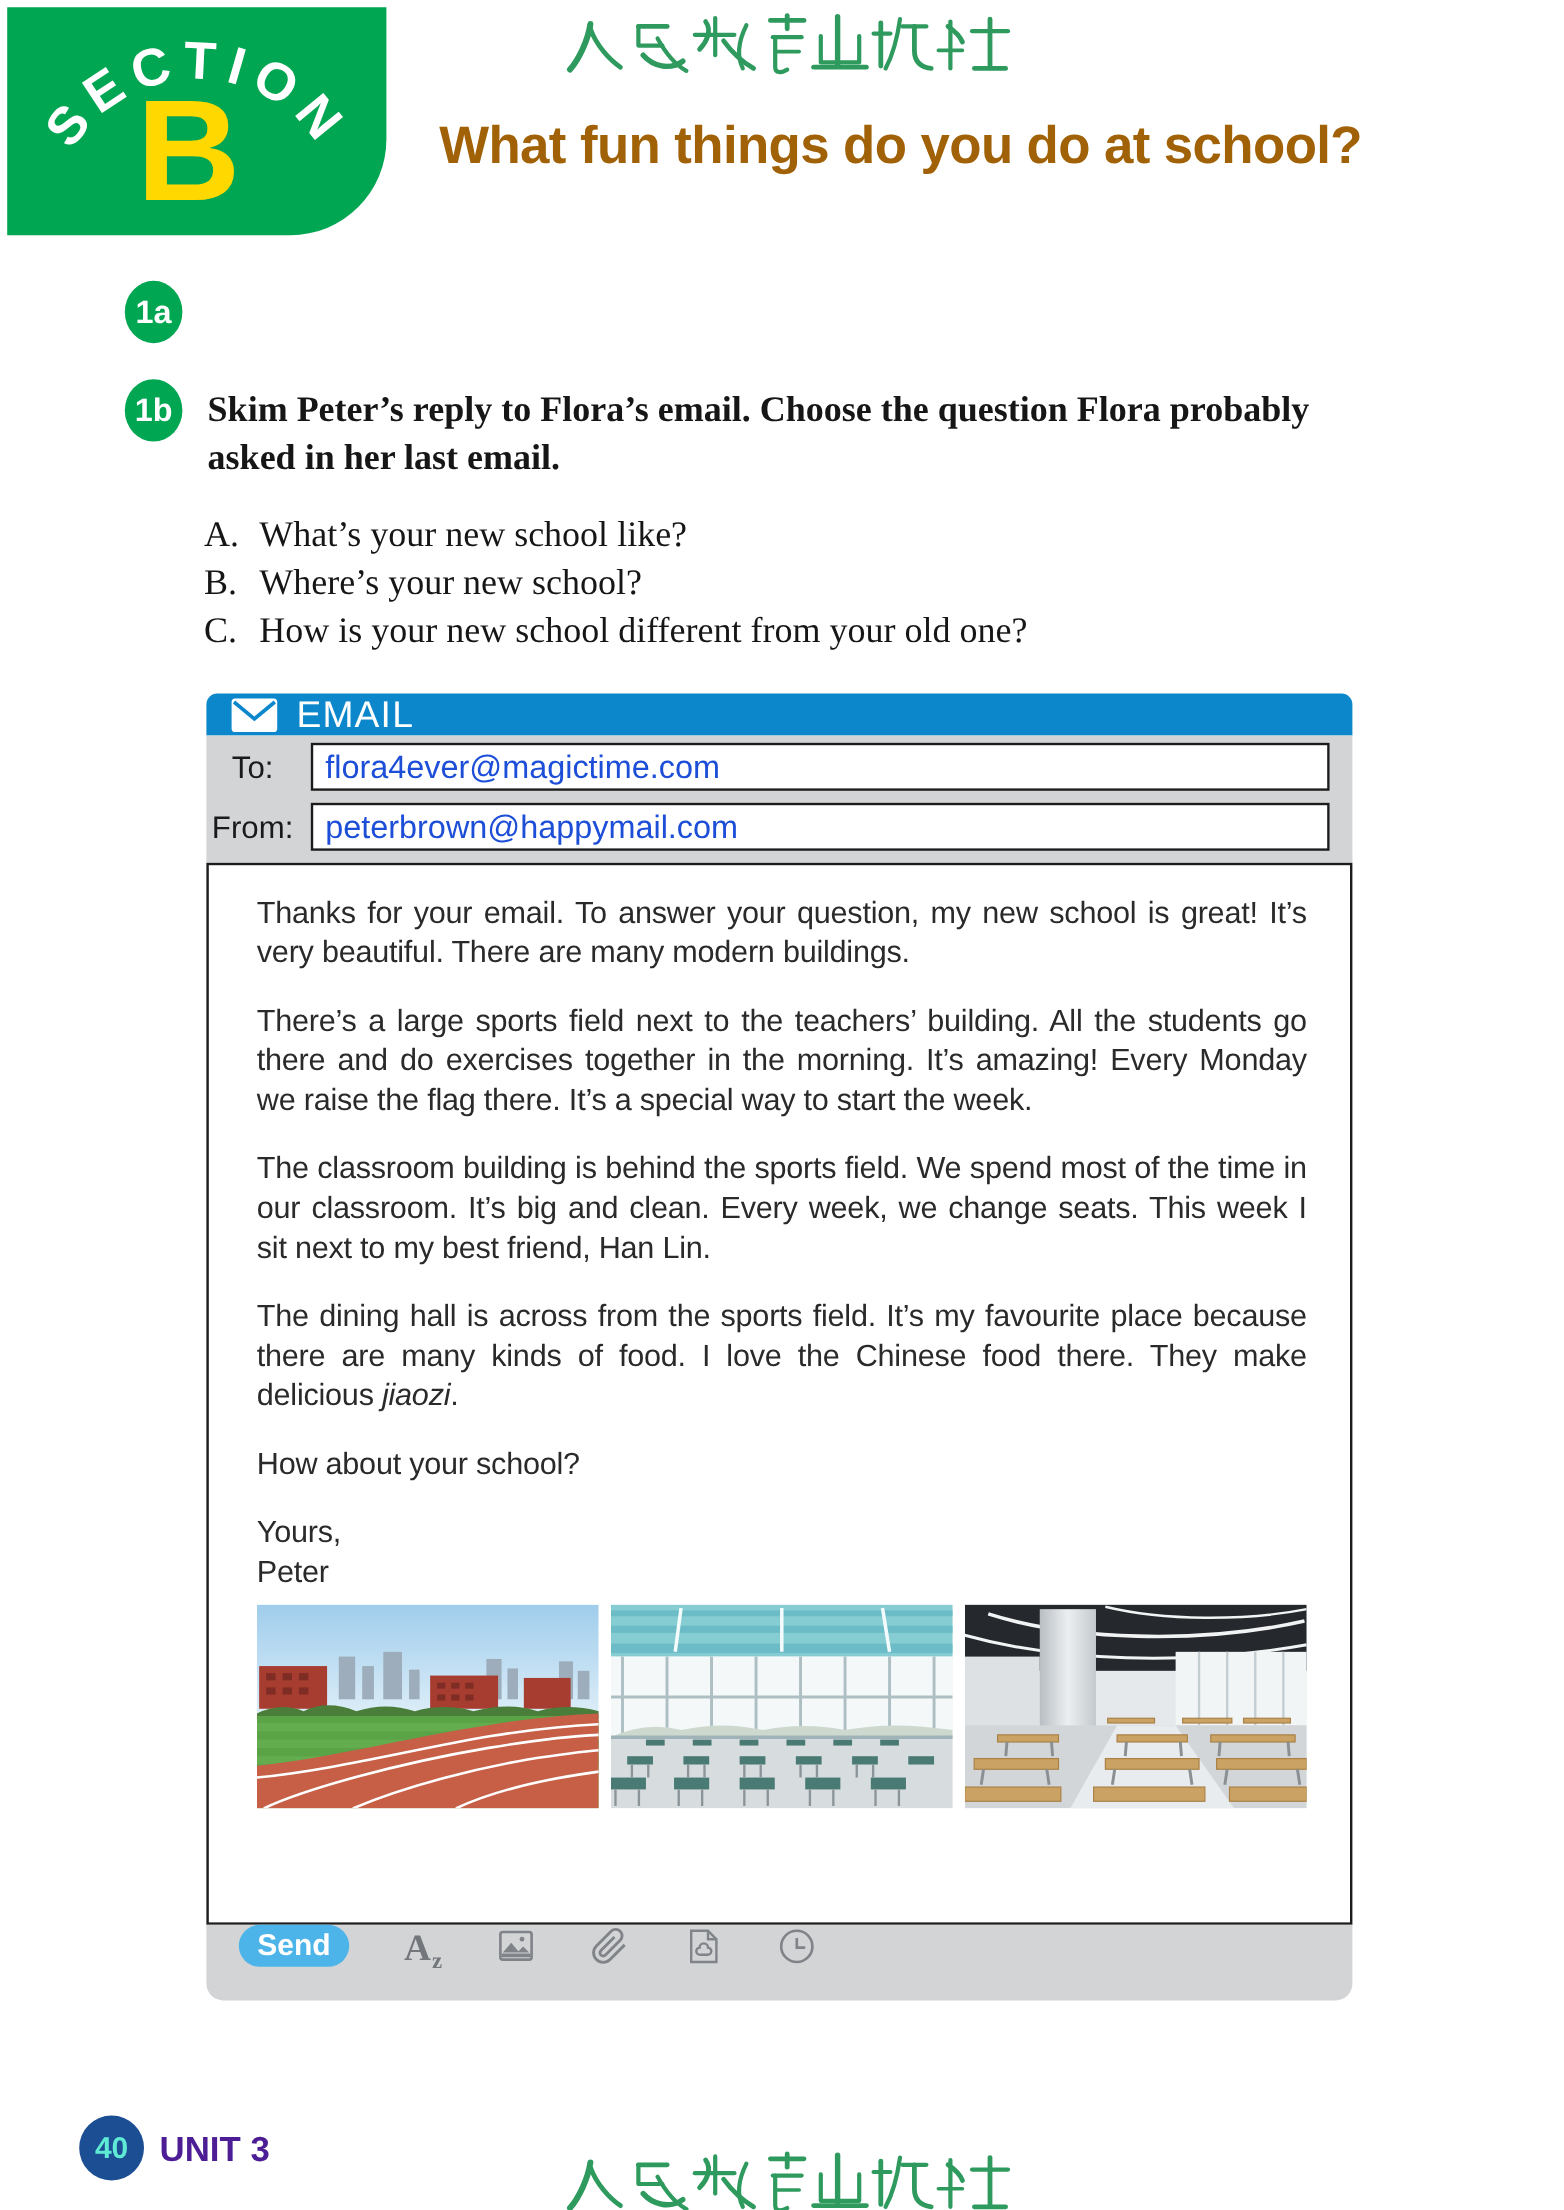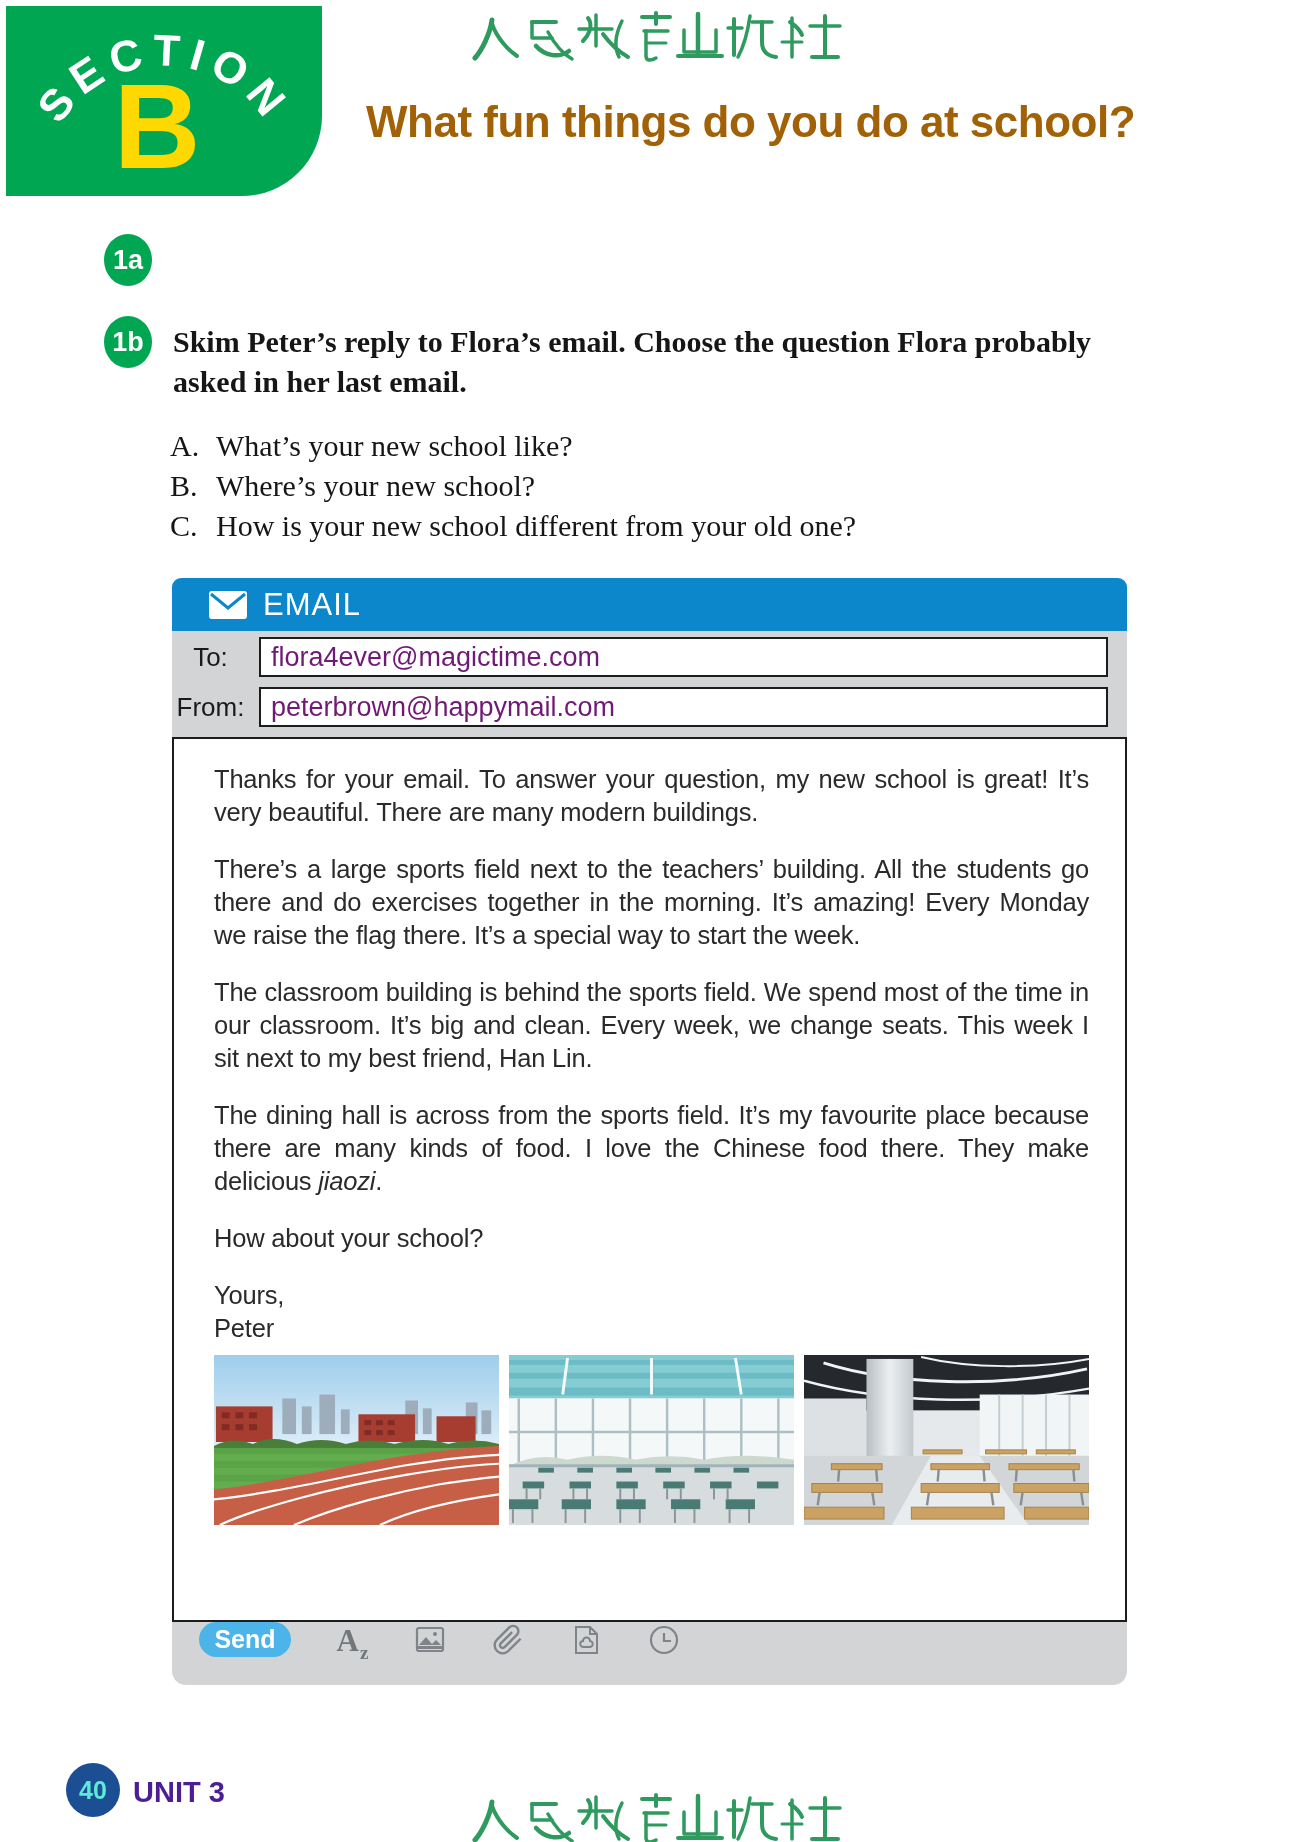--- a/index.html
+++ b/index.html
@@ -27,29 +27,29 @@
   .ex-text{font-family:"Liberation Serif", serif;font-weight:bold;font-size:30px;
     line-height:40px;color:#161616;width:970px;white-space:pre-line;padding-top:6px;}
   #exercise-1a{top:234px;}
   #exercise-1b{top:316px;}
   .options{position:absolute;left:170px;top:426px;font-family:"Liberation Serif", serif;
     font-size:30px;line-height:40px;color:#161616;}
   .option-row{display:flex;}
   .option-label{width:46px;flex:none;}
   
   .email-panel{position:absolute;left:172px;top:578px;width:955px;}
-  .email-header{height:53px;background:#0d87cb;border-radius:9px 9px 0 0;
-    display:flex;align-items:center;padding-left:36px;gap:15px;}
+  .email-header{height:35px;background:#0d87cb;border-radius:9px 9px 0 0;
+    display:flex;align-items:center;padding-left:20px;gap:15px;}
   .email-header-title{color:#fff;font-size:31px;letter-spacing:1px;}
   .email-fields{background:#d2d4d6;padding:6px 19px 10px 0;}
   .field-row{display:flex;align-items:center;}
   .field-row + .field-row{margin-top:10px;}
   .field-label{width:77px;flex:none;text-align:center;font-size:26px;color:#1a1a1a;}
   .field-input{flex:1;height:36px;margin-left:10px;border:2px solid #1c1c1c;background:#fff;
-    font-size:27px;padding:0 10px;color:#701a75;font-family:"Liberation Sans", sans-serif;
+    font-size:27px;padding:0 10px;color:#1d4ed8;font-family:"Liberation Sans", sans-serif;
     box-sizing:content-box;}
   .email-body{background:#fff;border:2px solid #1c1c1c;height:885px;box-sizing:border-box;
     padding:24px 36px 0 40px;overflow:hidden;}
   .email-body p{margin:0 0 24px 0;font-size:25.5px;line-height:33px;color:#2a2a2a;
     letter-spacing:-0.2px;}
   .email-body p.just{text-align:justify;}
   .email-body p.tight{margin-bottom:0;}
   .photo-strip{display:flex;gap:10px;margin-top:10px;}
   .photo{flex:1;height:170px;overflow:hidden;}
   .photo svg{display:block;width:100%;height:100%;}

